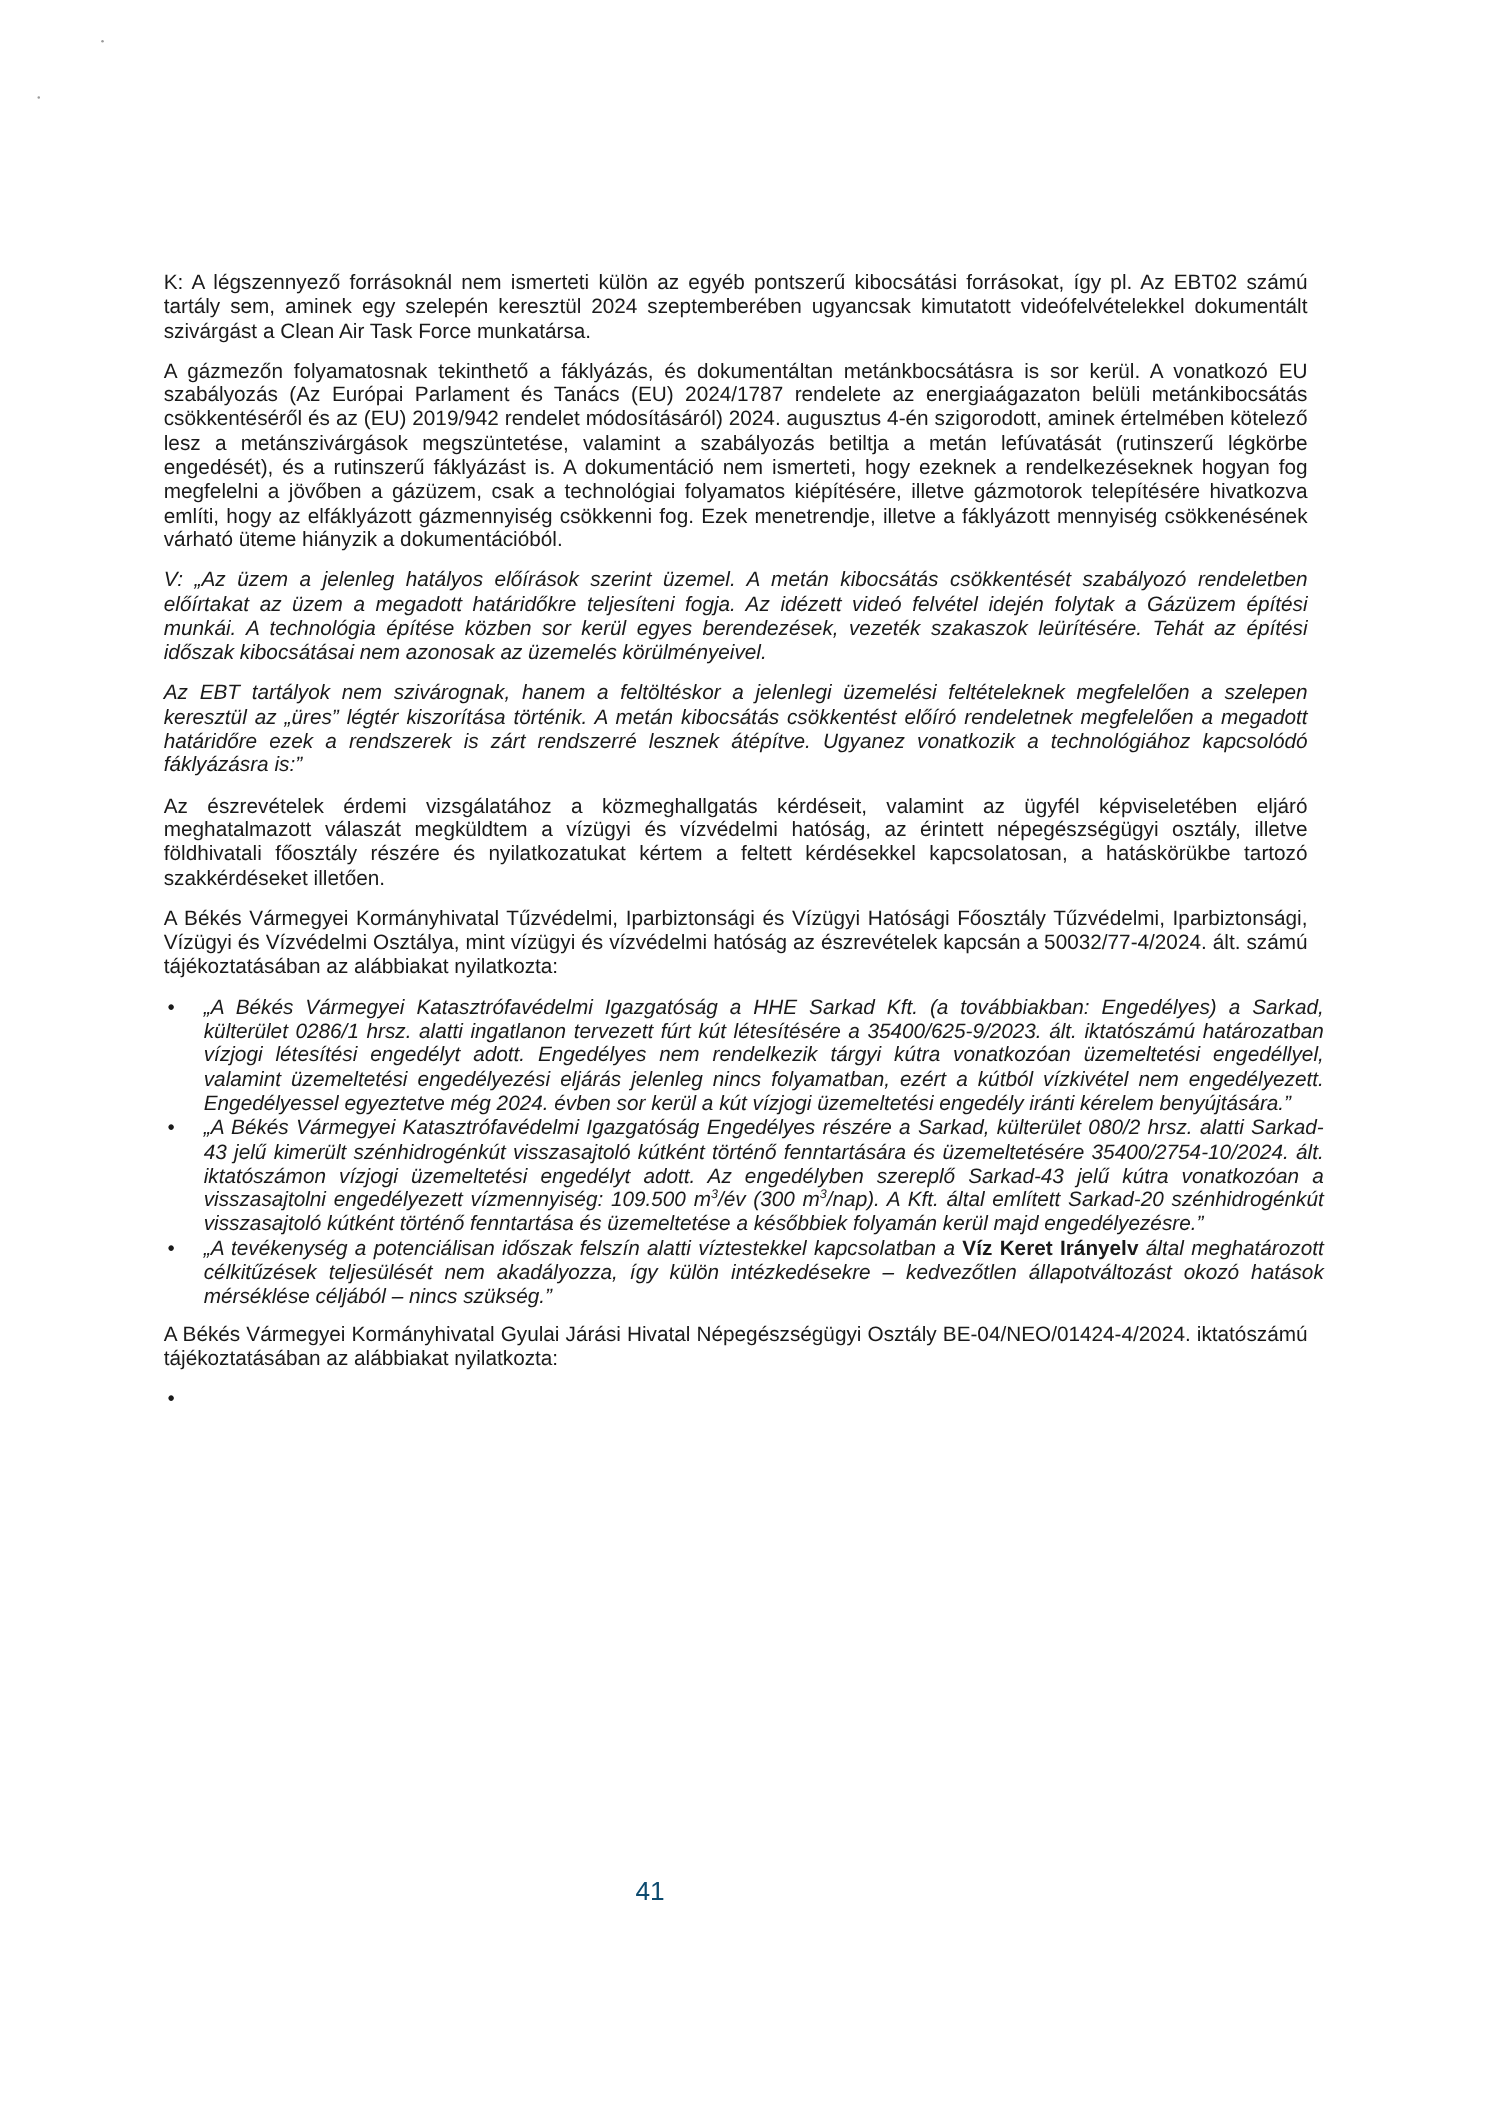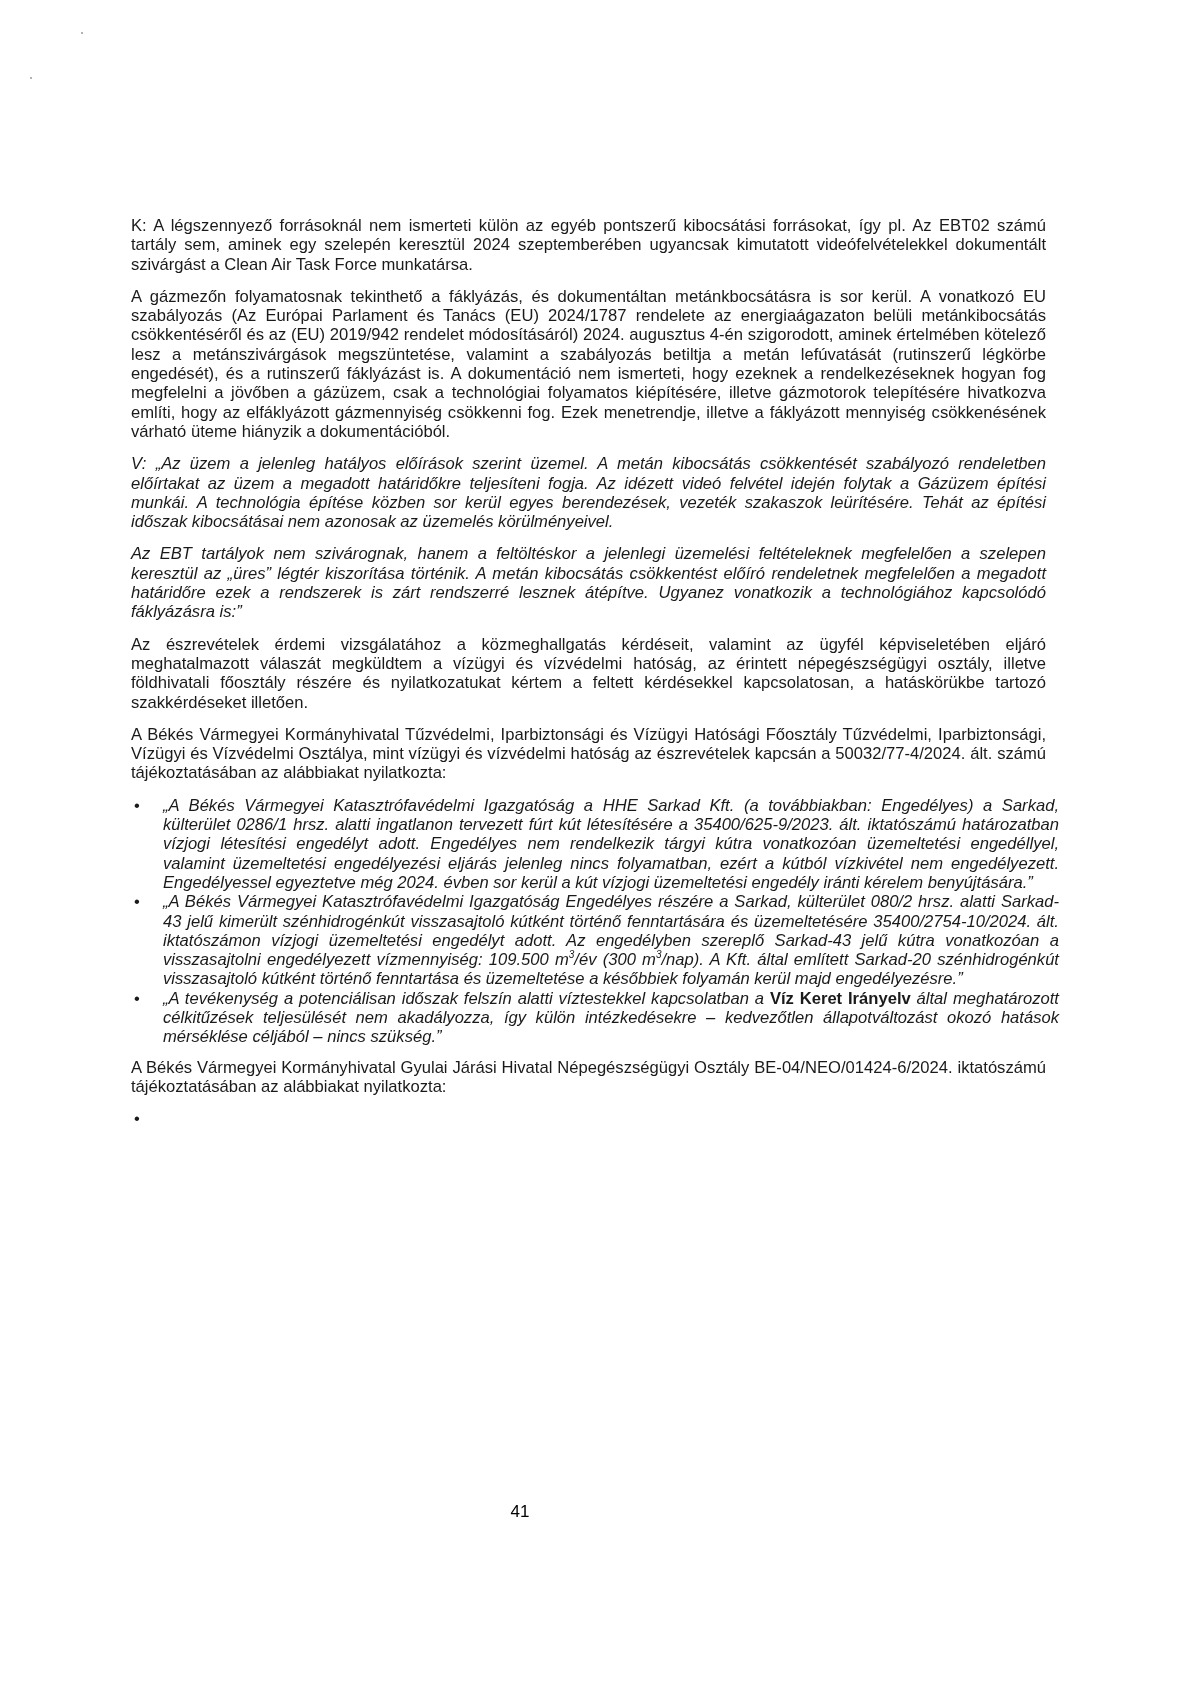--- a/index.html
+++ b/index.html
@@ -50,22 +50,22 @@
       font-style: normal;
     }
     b { font-weight: bold; }
     .page-number {
       position: absolute;
       top: 1502px;
       left: 0;
       width: 1040px;
       text-align: center;
       font-family: "Liberation Sans", sans-serif;
-      font-size: 17px;
-      color: #000000;
+      font-size: 21px;
+      color: #0c4a6e;
     }
     .speck {
       position: absolute;
       width: 2px;
       height: 2px;
       background: #9a9a9a;
       border-radius: 1px;
     }
   </style>
 </head>
@@ -94,21 +94,21 @@
     <li>
       <span class="bullet">•</span>
       <span>„A Békés Vármegyei Katasztrófavédelmi Igazgatóság Engedélyes részére a Sarkad, külterület 080/2 hrsz. alatti Sarkad-43 jelű kimerült szénhidrogénkút visszasajtoló kútként történő fenntartására és üzemeltetésére 35400/2754-10/2024. ált. iktatószámon vízjogi üzemeltetési engedélyt adott. Az engedélyben szereplő Sarkad-43 jelű kútra vonatkozóan a visszasajtolni engedélyezett vízmennyiség: 109.500 m</span><sup style="font-size:10px;line-height:0;">3</sup><span>/év (300 m</span><sup style="font-size:10px;line-height:0;">3</sup><span>/nap). A Kft. által említett Sarkad-20 szénhidrogénkút visszasajtoló kútként történő fenntartása és üzemeltetése a későbbiek folyamán kerül majd engedélyezésre.”</span>
     </li>
     <li>
       <span class="bullet">•</span>
       <span>„A tevékenység a potenciálisan időszak felszín alatti víztestekkel kapcsolatban a </span><b style="font-style:normal;">Víz Keret Irányelv</b><span> által meghatározott célkitűzések teljesülését nem akadályozza, így külön intézkedésekre – kedvezőtlen állapotváltozást okozó hatások mérséklése céljából – nincs szükség.”</span>
     </li>
   </ul>
 
-  <p class="gap">A Békés Vármegyei Kormányhivatal Gyulai Járási Hivatal Népegészségügyi Osztály BE-04/NEO/01424-6/2024. iktatószámú tájékoztatásában az alábbiakat nyilatkozta:</p>
+  <p class="gap">A Békés Vármegyei Kormányhivatal Gyulai Járási Hivatal Népegészségügyi Osztály BE-04/NEO/01424-4/2024. iktatószámú tájékoztatásában az alábbiakat nyilatkozta:</p>
   <ul class="bullets">
     <li>
       <span class="bullet">•</span>
     </li>
   </ul>
 
 </div>
 
 <div class="page-number">41</div>
 

